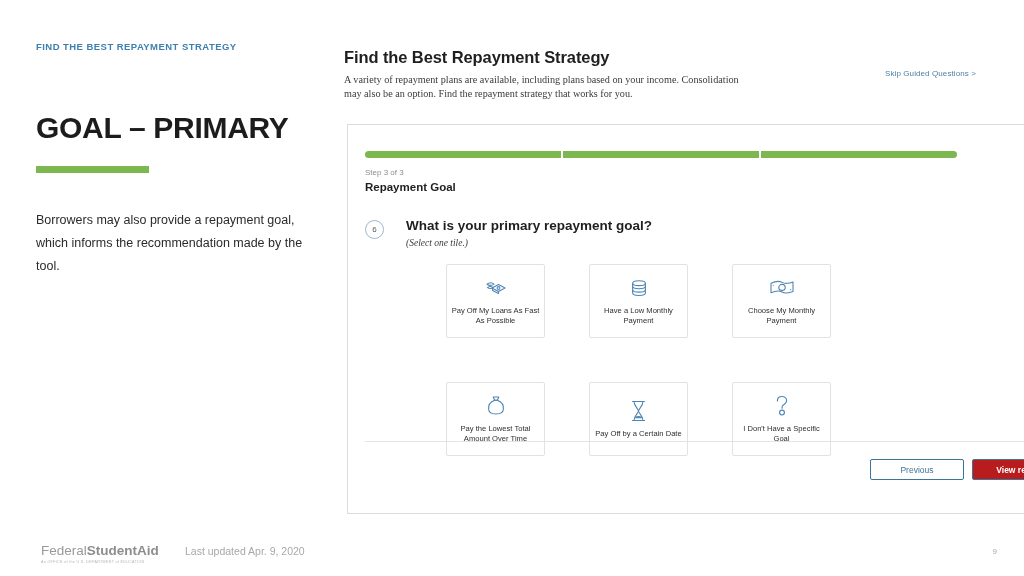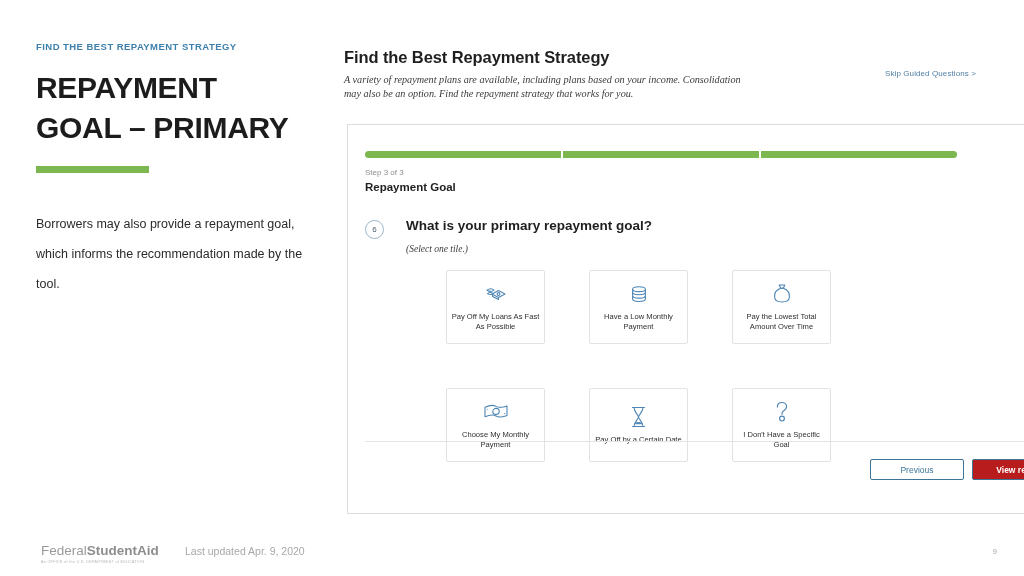--- a/index.html
+++ b/index.html
@@ -41,21 +41,21 @@
   }
   .accent-bar {
     margin-top: 18px;
     width: 113px;
     height: 7px;
     background: #7cb84f;
   }
   .left-body {
     margin-top: 36px;
     font-size: 12.5px;
-    line-height: 30px;
+    line-height: 23px;
     color: #2b2b2b;
     width: 272px;
   }
 
   
   .right-col {
     position: absolute;
     left: 344px;
     top: 46px;
     width: 636px;
@@ -71,21 +71,20 @@
     letter-spacing: -0.1px;
     line-height: 22px;
   }
   .panel-sub {
     margin: 5px 0 7px 0;
     font-family: "Liberation Serif", serif;
     font-size: 10.2px;
     line-height: 14px;
     color: #3a3a3a;
     width: 408px;
-    font-style: italic;
   }
   .skip-link {
     position: absolute;
     right: 4px;
     top: 23px;
     font-size: 8px;
     color: #4f7fa5;
     white-space: nowrap;
     text-decoration: none;
     letter-spacing: 0.1px;
@@ -162,21 +161,21 @@
     font-size: 13.5px;
     font-weight: bold;
     color: #1f1f1f;
     line-height: 18px;
   }
   .q-hint {
     font-family: "Liberation Serif", serif;
     font-style: italic;
     font-size: 9.5px;
     color: #3a3a3a;
-    margin-top: 8px;
+    margin-top: 2px;
     line-height: 12px;
   }
 
   
   .tiles {
     margin-top: 15px;
     margin-left: 81px;
     display: grid;
     grid-template-columns: repeat(3, 99px);
     grid-gap: 17px 17px;
@@ -285,21 +284,21 @@
     font-size: 8px;
     color: #a8a8a8;
   }
 </style>
 </head>
 <body>
 
 <div class="left-col">
   <div class="eyebrow">FIND THE BEST REPAYMENT STRATEGY</div>
   <h1 class="deck-title">
-    <span>REPAYMENT</span><br>
+    <br>
     <span>GOAL – PRIMARY</span>
   </h1>
   <div class="accent-bar"></div>
   <p class="left-body">Borrowers may also provide a repayment goal, which informs the recommendation made by the tool.</p>
 </div>
 
 <div class="right-col">
   <div class="panel-head">
     <h2 class="panel-title">Find the Best Repayment Strategy</h2>
     <p class="panel-sub">A variety of repayment plans are available, including plans based on your income. Consolidation may also be an option. Find the repayment strategy that works for you.</p>
@@ -349,38 +348,38 @@
             <path d="M4.6 5.2 v3.1 c0 1.33 2.87 2.4 6.4 2.4 s6.4 -1.07 6.4 -2.4 v-3.1"></path>
             <path d="M4.6 8.6 v3.1 c0 1.33 2.87 2.4 6.4 2.4 s6.4 -1.07 6.4 -2.4 v-3.1"></path>
             <path d="M4.6 12 v3.1 c0 1.33 2.87 2.4 6.4 2.4 s6.4 -1.07 6.4 -2.4 v-3.1"></path>
           </svg>
         </div>
         <div class="tile-label">Have a Low Monthly Payment</div>
       </div>
 
       <div class="tile">
         <div class="tile-icon">
-          <svg width="20" height="21" viewBox="0 0 20 21" fill="none" stroke="#4f86b5" stroke-width="1.1" stroke-linejoin="round" stroke-linecap="round">
-            <path d="M7.2 2 L12.8 2 L11.3 5.2 L8.7 5.2 Z"></path>
-            <path d="M8.7 5.2 C4.4 6.8 2.2 10.6 2.6 14.3 C2.9 17.3 5.6 19 10 19 C14.4 19 17.1 17.3 17.4 14.3 C17.8 10.6 15.6 6.8 11.3 5.2 Z"></path>
-          </svg>
-        </div>
-        <div class="tile-label">Pay the Lowest Total Amount Over Time</div>
-      </div>
-
-      <div class="tile">
-        <div class="tile-icon">
           <svg width="26" height="17" viewBox="0 0 26 17" fill="none" stroke="#4f86b5" stroke-width="1.1" stroke-linejoin="round" stroke-linecap="round">
             <path d="M2 4.2 C6.5 2.2 11 2.2 13 3.4 C15 4.6 20 4.8 24 3 L24 12.6 C20 14.4 15 14.2 13 13 C11 11.8 6.5 11.8 2 13.8 Z"></path>
             <ellipse cx="13" cy="8.4" rx="3.2" ry="3"></ellipse>
             <path d="M4.3 6.2 L4.3 6.25"></path>
             <path d="M21.7 10.6 L21.7 10.65"></path>
           </svg>
         </div>
         <div class="tile-label">Choose My Monthly Payment</div>
+      </div>
+
+      <div class="tile">
+        <div class="tile-icon">
+          <svg width="20" height="21" viewBox="0 0 20 21" fill="none" stroke="#4f86b5" stroke-width="1.1" stroke-linejoin="round" stroke-linecap="round">
+            <path d="M7.2 2 L12.8 2 L11.3 5.2 L8.7 5.2 Z"></path>
+            <path d="M8.7 5.2 C4.4 6.8 2.2 10.6 2.6 14.3 C2.9 17.3 5.6 19 10 19 C14.4 19 17.1 17.3 17.4 14.3 C17.8 10.6 15.6 6.8 11.3 5.2 Z"></path>
+          </svg>
+        </div>
+        <div class="tile-label">Pay the Lowest Total Amount Over Time</div>
       </div>
 
       <div class="tile">
         <div class="tile-icon">
           <svg width="17" height="22" viewBox="0 0 17 22" fill="none" stroke="#4f86b5" stroke-width="1.1" stroke-linejoin="round" stroke-linecap="round">
             <path d="M2.5 1.5 L14.5 1.5"></path>
             <path d="M2.5 20.5 L14.5 20.5"></path>
             <path d="M4 1.5 C4 6 8.5 9 8.5 11 C8.5 13 4 16 4 20.5"></path>
             <path d="M13 1.5 C13 6 8.5 9 8.5 11 C8.5 13 13 16 13 20.5"></path>
             <path d="M5.4 17.8 C6.3 16 10.7 16 11.6 17.8 Z" fill="#4f86b5"></path>

